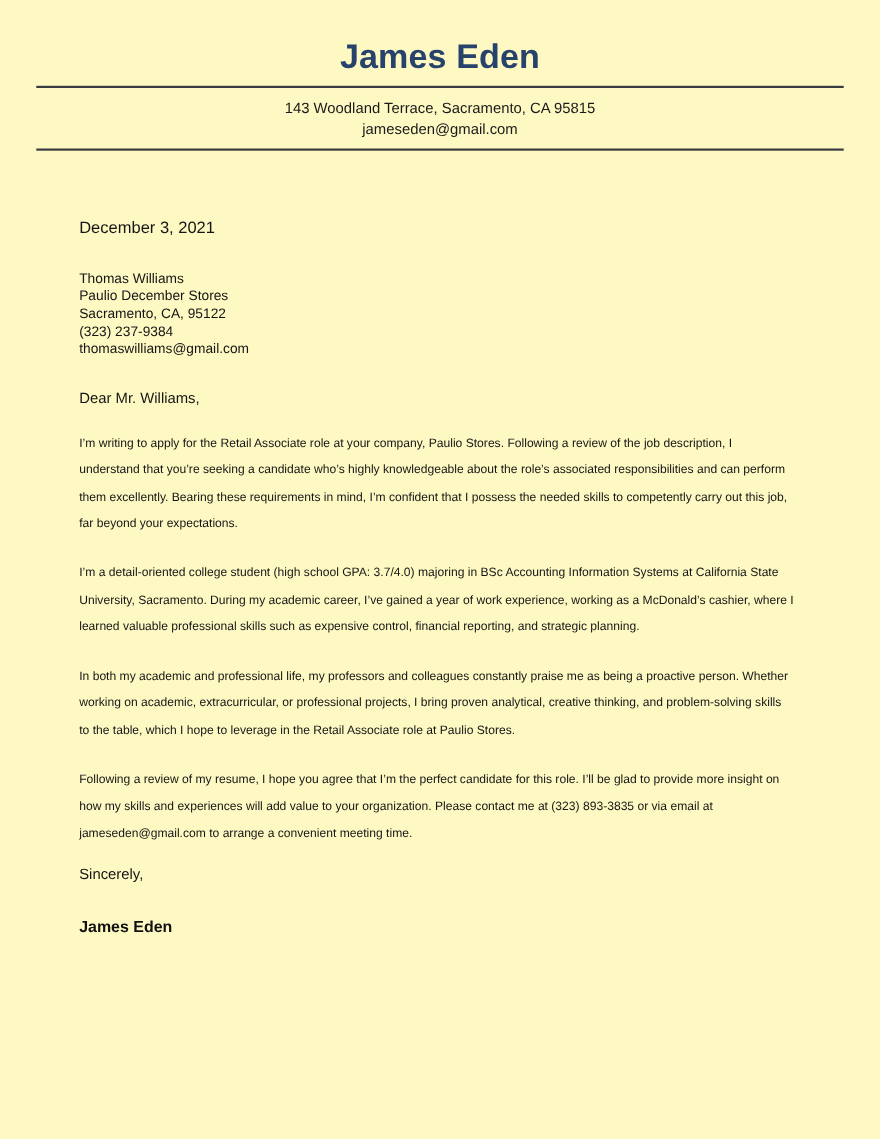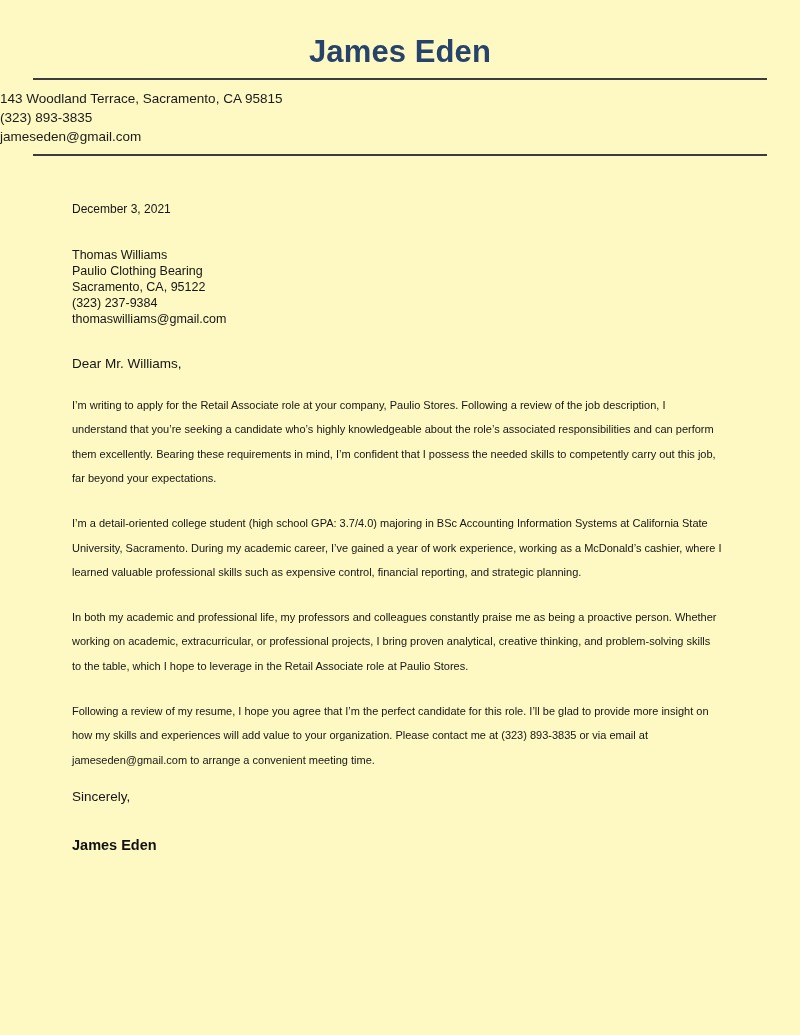--- a/index.html
+++ b/index.html
@@ -42,34 +42,35 @@
     border-top: 2px solid #3b3b42;
   }
   .rule-top {
     margin-top: 8px;
   }
   .rule-bottom {
     margin-top: 0;
   }
   .contact-block {
     padding: 9px 0 8px 0;
+    text-align: center;
   }
   .contact-line {
     font-size: 13.5px;
     line-height: 19px;
     color: #1a1a1a;
   }
 
   
   .letter {
     padding: 0 78px 0 72px;
   }
   .date-line {
-    margin-top: 44px;
-    font-size: 12px;
+    margin-top: 61px;
+    font-size: 15px;
     line-height: 19px;
     color: #151515;
   }
   .recipient-block {
     margin-top: 28px;
   }
   .recipient-line {
     font-size: 12.5px;
     line-height: 16.2px;
     color: #151515;
@@ -112,34 +113,33 @@
 
 <div class="page">
 
   <header class="letterhead">
     <h1 class="name-heading">James Eden</h1>
 
     <div class="rule rule-top"></div>
 
     <div class="contact-block">
       <div class="contact-line">143 Woodland Terrace, Sacramento, CA 95815</div>
-      <div class="contact-line">(323) 893-3835</div>
       <div class="contact-line">jameseden@gmail.com</div>
     </div>
 
     <div class="rule rule-bottom"></div>
   </header>
 
   <main class="letter">
 
     <div class="date-line">December 3, 2021</div>
 
     <div class="recipient-block">
       <div class="recipient-line">Thomas Williams</div>
-      <div class="recipient-line">Paulio Clothing Bearing</div>
+      <div class="recipient-line">Paulio December Stores</div>
       <div class="recipient-line">Sacramento, CA, 95122</div>
       <div class="recipient-line">(323) 237-9384</div>
       <div class="recipient-line">thomaswilliams@gmail.com</div>
     </div>
 
     <div class="salutation">Dear Mr. Williams,</div>
 
     <div class="body-paragraphs">
       <p class="paragraph">I’m writing to apply for the Retail Associate role at your company, Paulio Stores. Following a review of the job description, I understand that you’re seeking a candidate who’s highly knowledgeable about the role’s associated responsibilities and can perform them excellently. Bearing these requirements in mind, I’m confident that I possess the needed skills to competently carry out this job, far beyond your expectations.</p>
       <p class="paragraph">I’m a detail-oriented college student (high school GPA: 3.7/4.0) majoring in BSc Accounting Information Systems at California State University, Sacramento. During my academic career, I’ve gained a year of work experience, working as a McDonald’s cashier, where I learned valuable professional skills such as expensive control, financial reporting, and strategic planning.</p>

